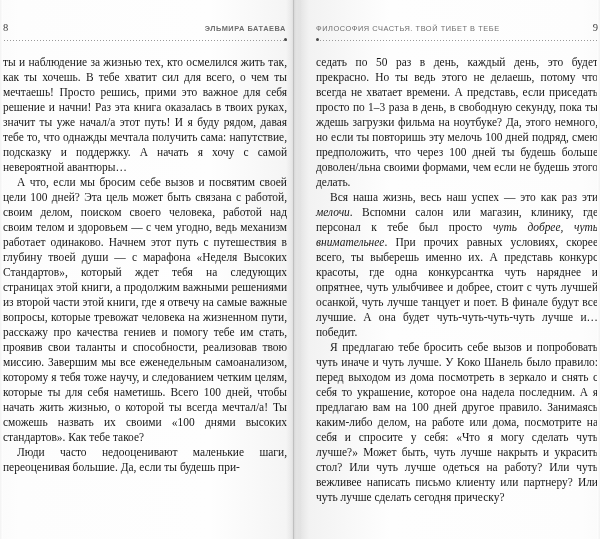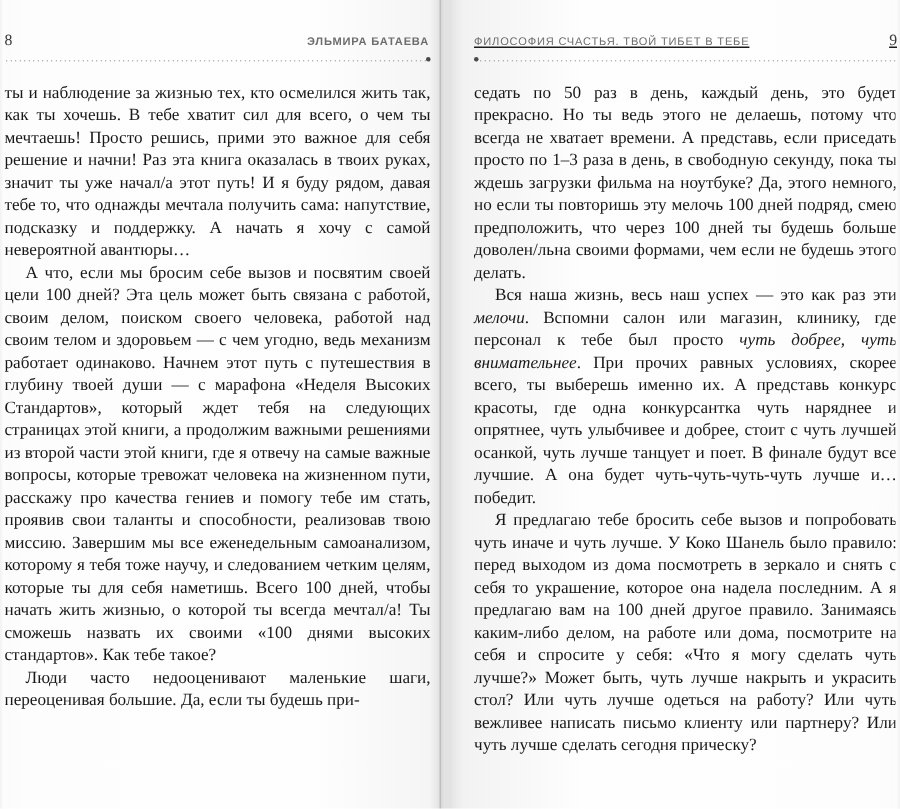--- a/index.html
+++ b/index.html
@@ -71,21 +71,21 @@
   .runhead {
     position: relative;
     height: 24px;
   }
   .runhead-row {
     display: flex;
     align-items: baseline;
     height: 13px;
   }
   .page-left .runhead-row { justify-content: flex-start; }
-  .page-right .runhead-row { justify-content: flex-end; text-decoration: underline; }
+  .page-right .runhead-row { justify-content: flex-end; }
 
   .folio {
     font-family: "Liberation Serif", "DejaVu Serif", serif;
     font-size: 10.5px;
     color: #ararar;
     color: #3a3a3a;
     line-height: 12px;
   }
   .runtitle {
     font-family: "Liberation Sans", "DejaVu Sans", sans-serif;

